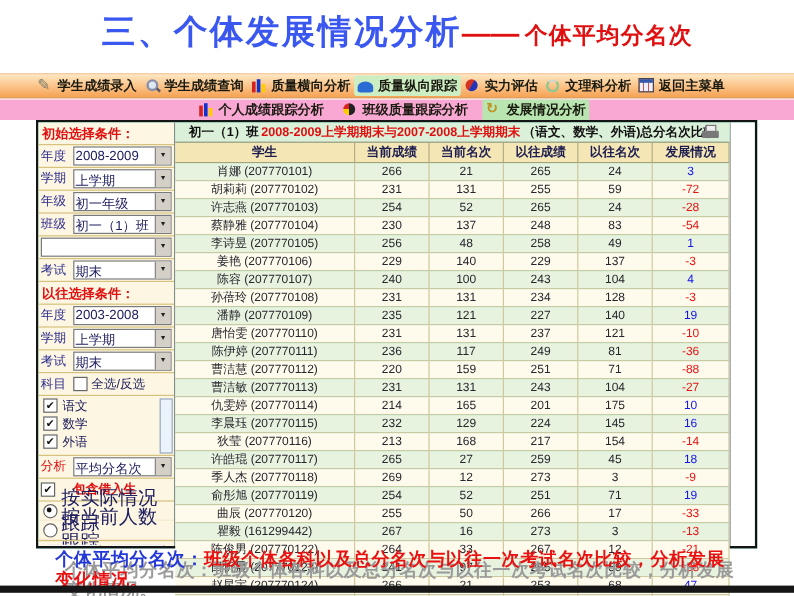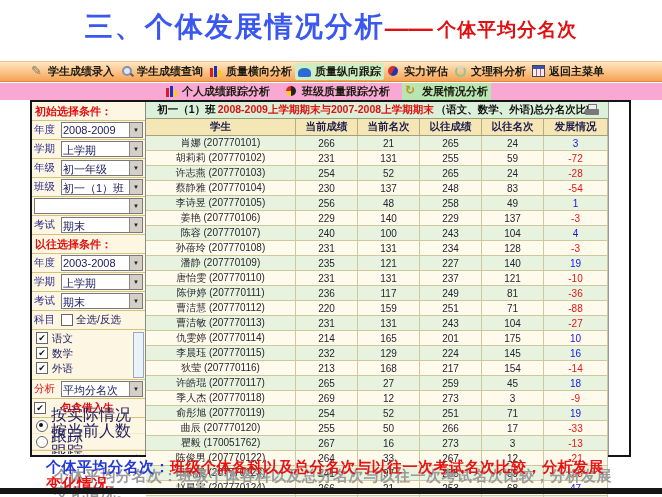--- a/index.html
+++ b/index.html
@@ -452,21 +452,21 @@
           </div>
           <div class="trow">
             <div>曲辰 (207770120)</div>
             <div>255</div>
             <div>50</div>
             <div>266</div>
             <div>17</div>
             <div class="chg neg">-33</div>
           </div>
           <div class="trow">
-            <div>瞿毅 (170051762)</div>
+            <div>瞿毅 (161299442)</div>
             <div>267</div>
             <div>16</div>
             <div>273</div>
             <div>3</div>
             <div class="chg neg">-13</div>
           </div>
           <div class="trow">
             <div>陈俊男 (207770122)</div>
             <div>264</div>
             <div>33</div>

